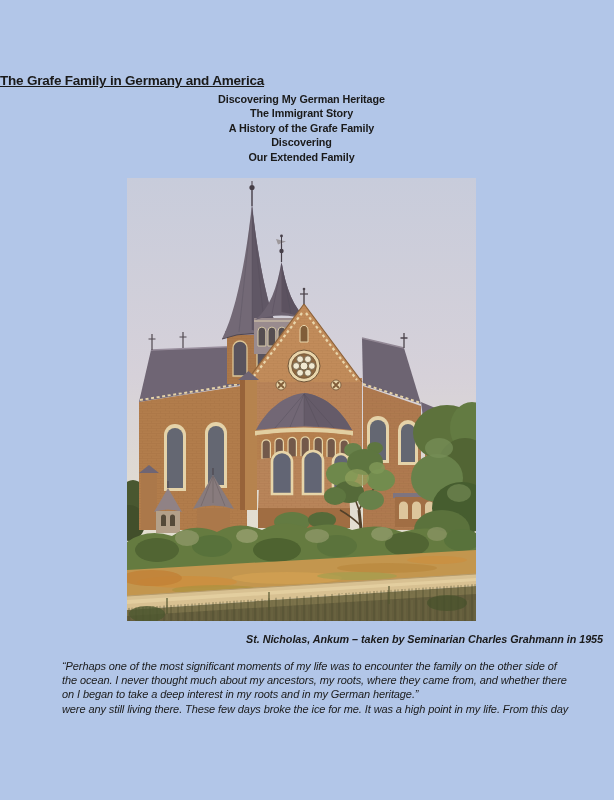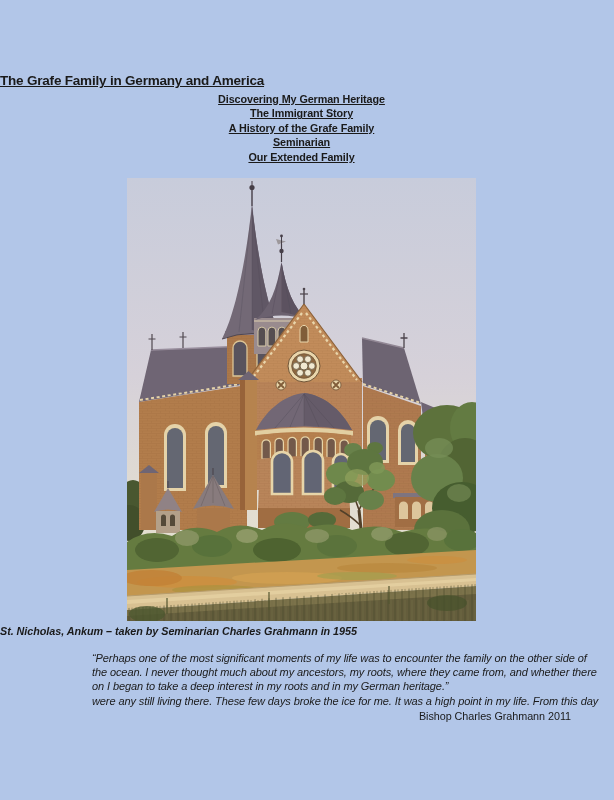--- a/index.html
+++ b/index.html
@@ -10,50 +10,50 @@
     color:#1a1a1a;
   }
   .doc{width:603px;padding-top:71px}
   .title{
     margin:0;text-align:left;
     font-size:13.5px;line-height:19px;font-weight:700;
     text-decoration:underline;letter-spacing:-0.2px;
   }
   .subtitles{
     margin-top:2px;text-align:center;
-    font-size:10.8px;font-weight:700;line-height:14.4px;letter-spacing:-0.1px;text-decoration:underline;
+    font-size:10.8px;font-weight:700;line-height:14.4px;letter-spacing:-0.1px;
   }
   .photo{width:349px;height:443px;margin:14px auto 0}
   .photo svg{display:block}
   .caption{
-    margin-top:4px;text-align:left;
+    margin-top:12px;text-align:right;
     font-size:10.8px;font-weight:700;font-style:italic;letter-spacing:-0.05px;
   }
   .quote{
-    margin:14px 0 0 92px;
+    margin:14px 0 0 62px;
     font-size:11px;font-style:italic;line-height:14.2px;letter-spacing:-0.1px;
   }
   .qline{white-space:nowrap}
   .attribution{
     width:479px;text-align:right;
     font-style:normal;font-size:10.8px;margin-top:1px;letter-spacing:-0.05px;
   }
 </style>
 </head>
 <body>
 
 <div class="doc">
 
   <h1 class="title">The Grafe Family in Germany and America</h1>
 
   <div class="subtitles">
     <div>Discovering My German Heritage</div>
     <div>The Immigrant Story</div>
     <div>A History of the Grafe Family</div>
-    <div>Seminarian</div>
+    <div>Discovering</div>
     <div>Our Extended Family</div>
   </div>
 
   <figure class="photo" style="margin-left:auto;margin-right:auto;">
     <svg width="349" height="443" viewBox="0 0 349 443" role="img">
       <defs>
         <linearGradient id="sky" x1="0" y1="0" x2="0" y2="1">
           <stop offset="0" stop-color="#c8cfe3"></stop>
           <stop offset="0.45" stop-color="#d6d4e1"></stop>
           <stop offset="0.72" stop-color="#e2e0d9"></stop>
@@ -300,16 +300,15 @@
     </svg>
   </figure>
 
   <div class="caption">St. Nicholas, Ankum – taken by Seminarian Charles Grahmann in 1955</div>
 
   <div class="quote">
     <div class="qline">“Perhaps one of the most significant moments of my life was to encounter the family on the other side of</div>
     <div class="qline">the ocean. I never thought much about my ancestors, my roots, where they came from, and whether there</div>
     <div class="qline">on I began to take a deep interest in my roots and in my German heritage.”</div>
     <div class="qline">were any still living there. These few days broke the ice for me. It was a high point in my life. From this day</div>
-    <div class="attribution">Bishop Charles Grahmann 2011</div>
   </div>
 
 </div>
 
 </body></html>

